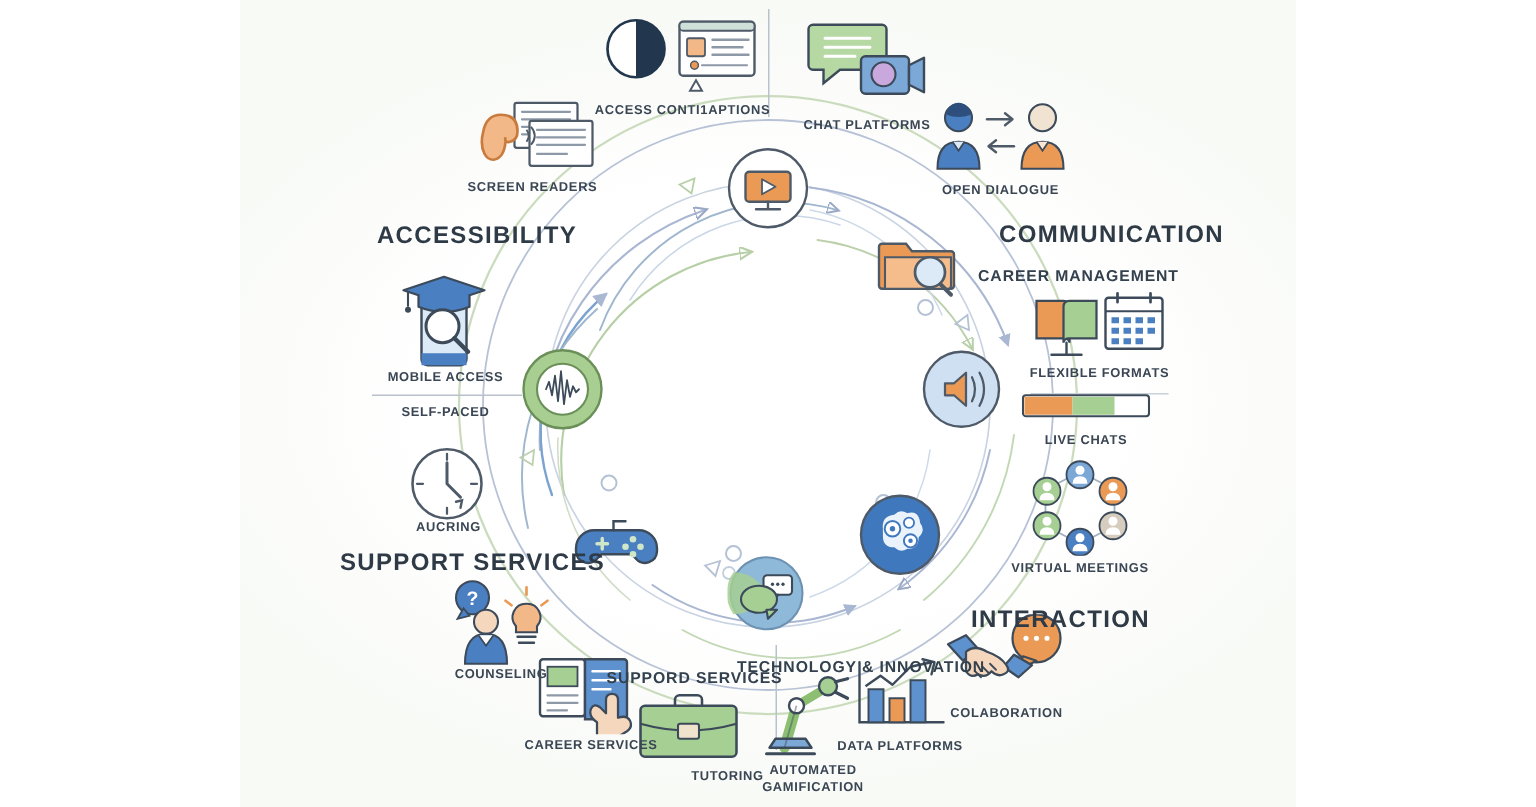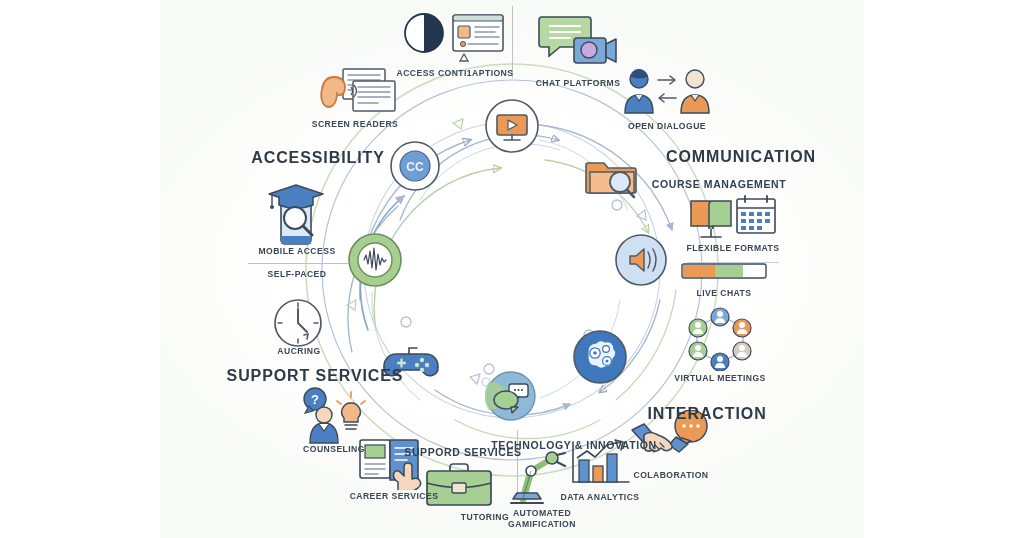--- a/index.html
+++ b/index.html
@@ -151,27 +151,20 @@
 
   <div class="node" style="left:512px;top:128px;">
     <svg width="56" height="56" viewBox="0 0 56 56">
       <circle cx="28" cy="28" r="26" fill="#fff" stroke="#4e5a68" stroke-width="1.6"></circle>
       <rect x="13" y="17" width="30" height="20" rx="2.5" fill="#eb9a55" stroke="#4e5a68" stroke-width="1.6"></rect>
       <path d="M24 22 l9 5 l-9 5 z" fill="#fff" stroke="#4e5a68" stroke-width="1.2" stroke-linejoin="round"></path>
       <path d="M28 37 v5 M20 42 h16" stroke="#4e5a68" stroke-width="1.6" fill="none" stroke-linecap="round"></path>
     </svg>
   </div>
 
-  <div class="node" style="left:415px;top:168px;">
-    <svg width="52" height="52" viewBox="0 0 52 52">
-      <circle cx="26" cy="26" r="24" fill="#fff" stroke="#4e5a68" stroke-width="1.6"></circle>
-      <circle cx="26" cy="26" r="15" fill="#6e9ed4" stroke="#46618c" stroke-width="1.2"></circle>
-      <text x="26" y="30.5" text-anchor="middle" font-family="Liberation Sans, sans-serif" font-size="12" font-weight="bold" fill="#edf4fb">CC</text>
-    </svg>
-  </div>
 
   <div class="node" style="left:611px;top:177px;">
     <svg width="58" height="52" viewBox="0 0 58 52">
       <path d="M6 14 h16 l4 5 h26 a2 2 0 0 1 2 2 v21 a2 2 0 0 1 -2 2 H6 a2 2 0 0 1 -2 -2 V16 a2 2 0 0 1 2 -2 z" fill="#eb9a55" stroke="#4e5a68" stroke-width="1.6"></path>
       <path d="M8 23 h44 v19 a2 2 0 0 1 -2 2 H8 z" fill="#f5bd8b" stroke="#4e5a68" stroke-width="1.4"></path>
       <circle cx="38" cy="33" r="10" fill="#dceaf7" stroke="#4e5a68" stroke-width="1.8"></circle>
       <path d="M45 41 l7 7" stroke="#4e5a68" stroke-width="2.6" stroke-linecap="round"></path>
     </svg>
   </div>
 
@@ -429,36 +422,36 @@
       <circle cx="43" cy="13" r="6" fill="#a6cf93" stroke="#3c4a5a" stroke-width="1.6"></circle>
       <path d="M48 10 l8 -2 M48 17 l8 4" stroke="#3c4a5a" stroke-width="2.2" stroke-linecap="round"></path>
       <path d="M4 54 h28 l-4 -6 h-20 z" fill="#7ca8d8" stroke="#3c4a5a" stroke-width="1.6" stroke-linejoin="round"></path>
       <path d="M2 58 h32" stroke="#3c4a5a" stroke-width="2" stroke-linecap="round"></path>
       <path d="M14 54 l8 -28" fill="none" stroke="#3c4a5a" stroke-width="1.2" opacity=".45"></path>
     </svg>
   </div>
 
   <div class="lbl sect" style="left:318px;top:149px;">ACCESSIBILITY</div>
   <div class="lbl sect" style="left:741px;top:148px;">COMMUNICATION</div>
-  <div class="lbl sub" style="left:719px;top:178px;">COURSE MANAGEMENT</div>
+  <div class="lbl sub" style="left:719px;top:178px;">CAREER MANAGEMENT</div>
   <div class="lbl sect" style="left:315px;top:367px;">SUPPORT SERVICES</div>
   <div class="lbl sect" style="left:667px;top:405px;margin-left:40px;">INTERACTION</div>
   <div class="lbl sub" style="left:574px;top:439px;">TECHNOLOGY &amp; INNOVATION</div>
   <div class="lbl sub" style="left:463px;top:446px;text-align:center;">SUPPORD SERVICES</div>
 
   <div class="lbl item" style="left:455px;top:68px;">ACCESS CONTI1APTIONS</div>
   <div class="lbl item" style="left:578px;top:78px;">CHAT PLATFORMS</div>
   <div class="lbl item" style="left:355px;top:119px;">SCREEN READERS</div>
   <div class="lbl item" style="left:667px;top:121px;">OPEN DIALOGUE</div>
   <div class="lbl item" style="left:733px;top:243px;">FLEXIBLE FORMATS</div>
   <div class="lbl item" style="left:297px;top:246px;">MOBILE ACCESS</div>
   <div class="lbl item" style="left:297px;top:269px;">SELF-PACED</div>
   <div class="lbl item" style="left:724px;top:288px;">LIVE CHATS</div>
   <div class="lbl item" style="left:299px;top:346px;text-align:right;">AUCRING</div>
   <div class="lbl item" style="left:720px;top:373px;">VIRTUAL MEETINGS</div>
   <div class="lbl item" style="left:334px;top:444px;">COUNSELING</div>
   <div class="lbl item" style="left:671px;top:470px;">COLABORATION</div>
   <div class="lbl item" style="left:394px;top:491px;">CAREER SERVICES</div>
-  <div class="lbl item" style="left:600px;top:492px;">DATA ANALYTICS</div>
+  <div class="lbl item" style="left:600px;top:492px;">DATA PLATFORMS</div>
   <div class="lbl item" style="left:459px;top:512px;margin-left:26px;">TUTORING</div>
   <div class="lbl item2" style="left:542px;top:508px;">AUTOMATED
 GAMIFICATION</div>
 </div>
 
 </body></html>

